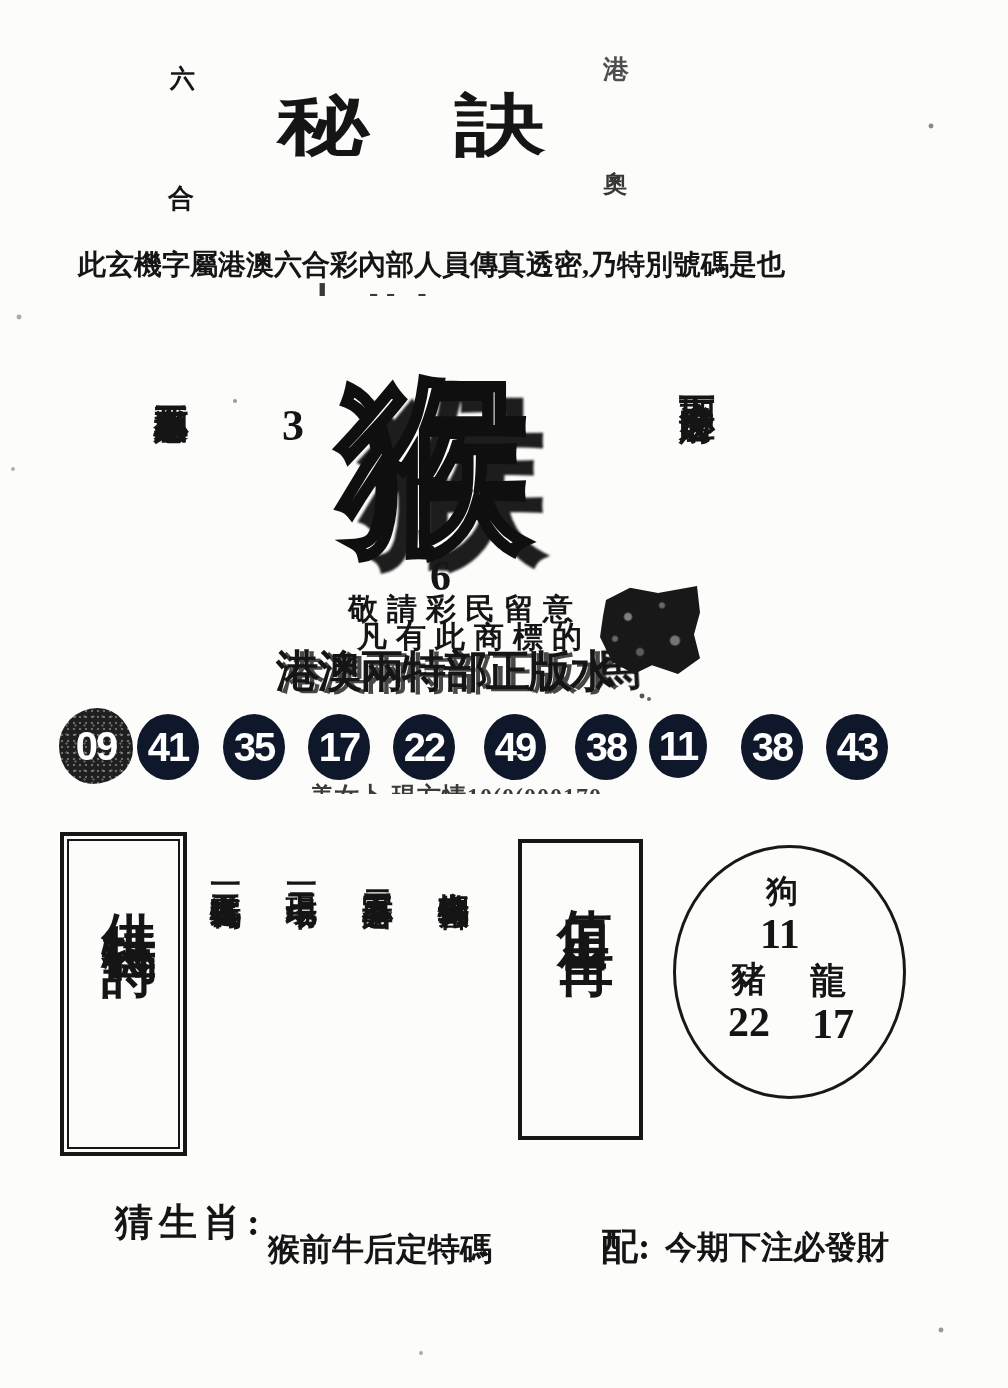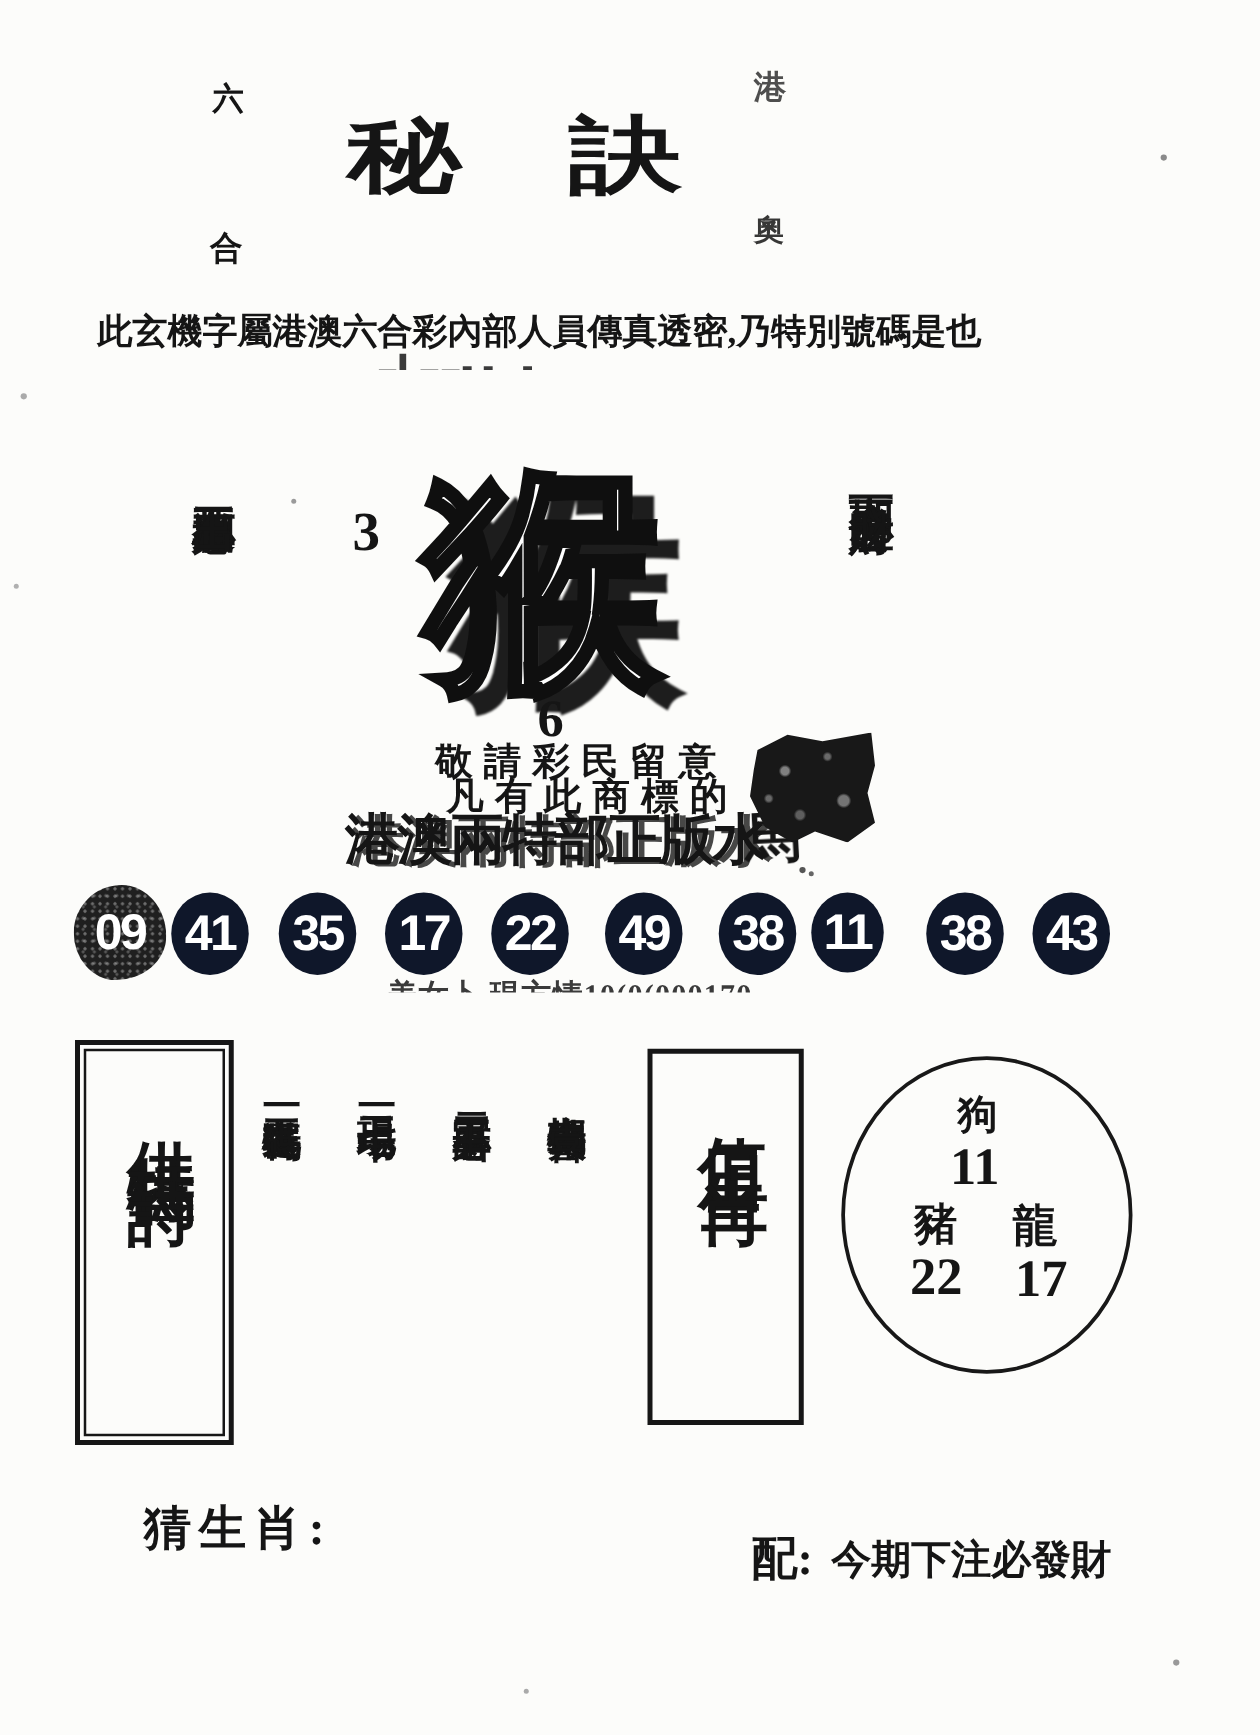--- a/index.html
+++ b/index.html
@@ -150,16 +150,17 @@
   <div class="abs zcircle" style="left:673px;top:845px;width:227px;height:248px;">
     <div class="abs zc-animal" style="left:90px;top:22px;font-size:32px;">狗</div>
     <div class="abs zc-num" style="left:84px;top:62px;font-size:42px;">11</div>
     <div class="abs zc-animal" style="left:55px;top:108px;font-size:35px;">豬</div>
     <div class="abs zc-animal" style="left:134px;top:109px;font-size:36px;">龍</div>
     <div class="abs zc-num" style="left:52px;top:150px;font-size:42px;">22</div>
     <div class="abs zc-num" style="left:136px;top:152px;font-size:42px;">17</div>
   </div>
 
   <div class="abs footer-txt" style="left:115px;top:1197px;font-size:38px;letter-spacing:6px;">猜生肖:</div>
+  <div class="abs footer-txt" style="left:268px;top:1228px;font-size:32px;">猴前牛后定特碼</div>
   <div class="abs footer-txt" style="left:601px;top:1222px;font-size:37px;font-weight:700;">配:</div>
   <div class="abs footer-txt" style="left:665px;top:1226px;font-size:32px;text-align:right;">今期下注必發財</div>
 
 </div>
 
 </body></html>

